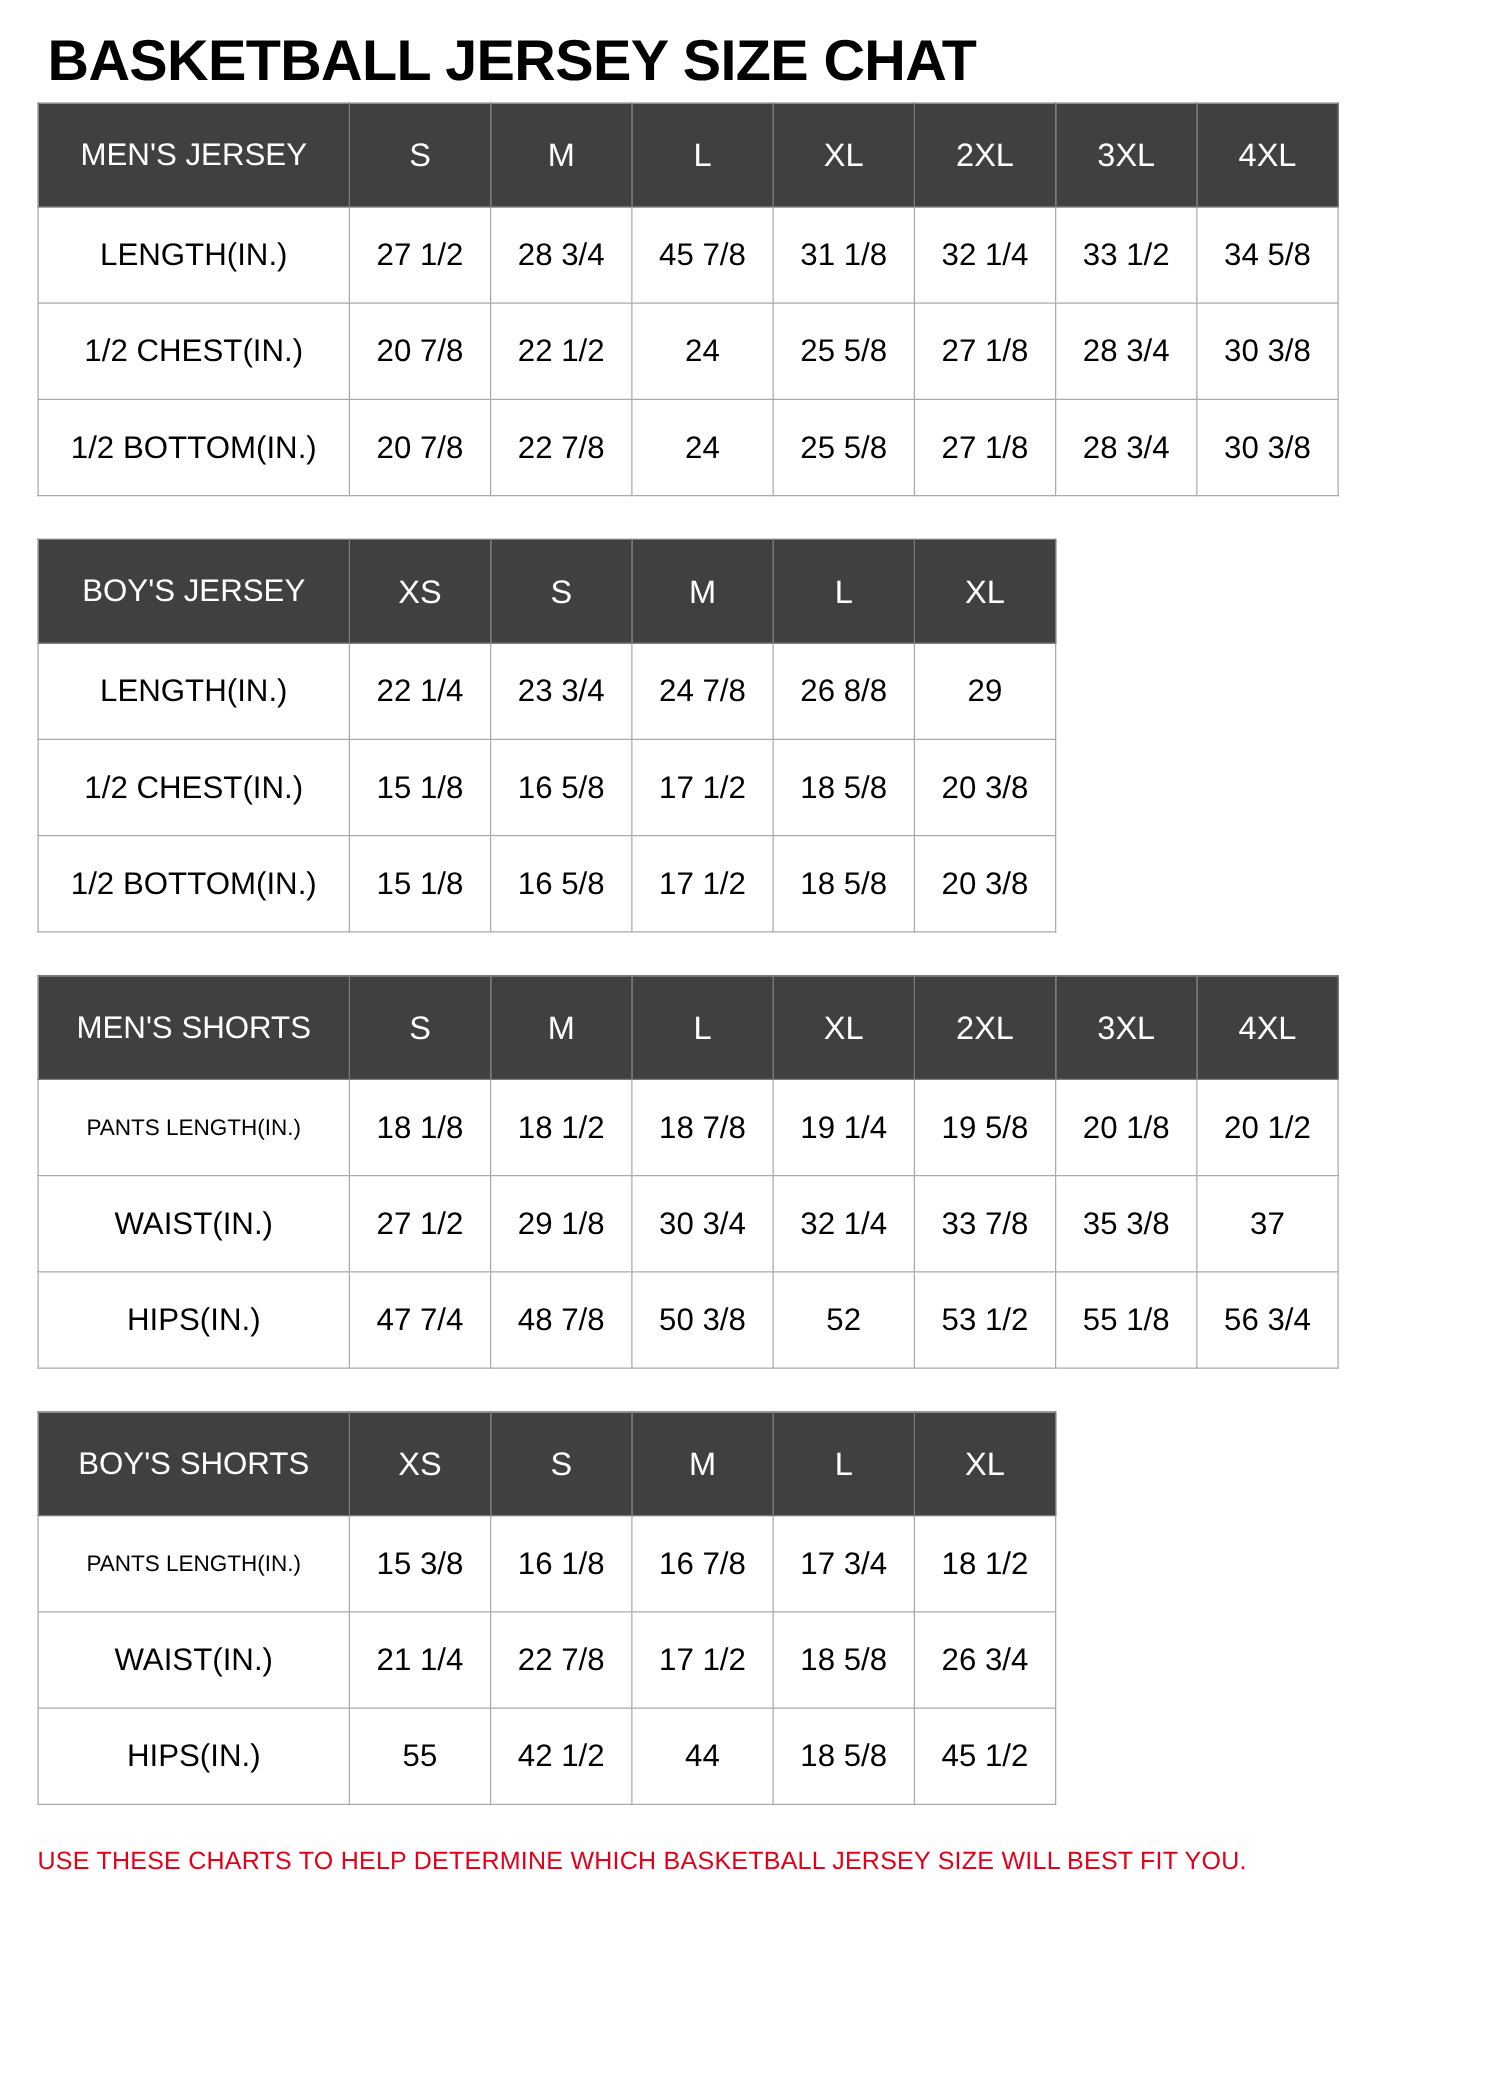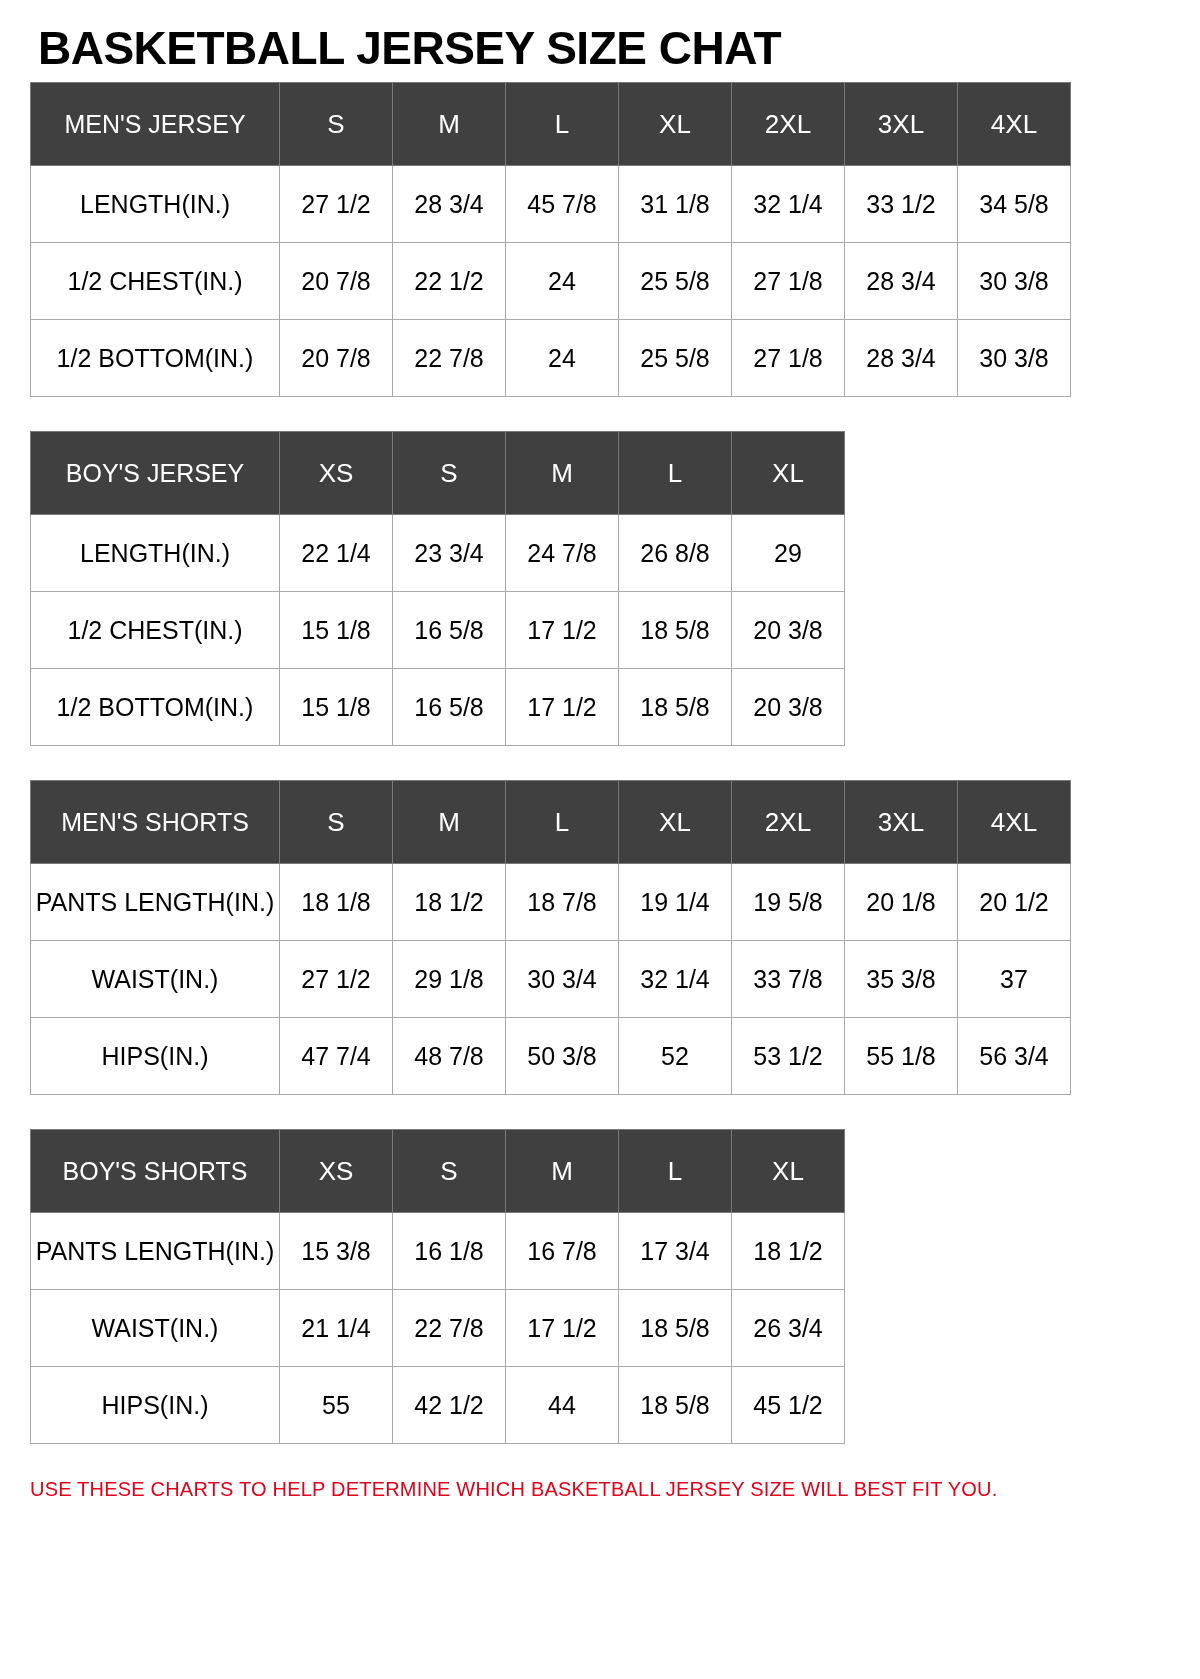--- a/index.html
+++ b/index.html
@@ -58,21 +58,21 @@
     border: 1px solid #7a7a7a;
   }
   table.size-table thead td.rowlabel {
     font-size: 25px;
   }
   td.rowlabel {
     font-size: 26px;
   }
   td.rowlabel.two-line {
     line-height: 1.12;
-    font-size: 25px;
+    font-size: 18px;
   }
   .footer {
     color: #e2001a;
     font-size: 20px;
     text-align: left;
     letter-spacing: 0.2px;
     margin-top: 4px;
   }
   
   .t-men col.c0, .t-boy col.c0, .t-mshorts col.c0, .t-bshorts col.c0 { width: 249px; }

